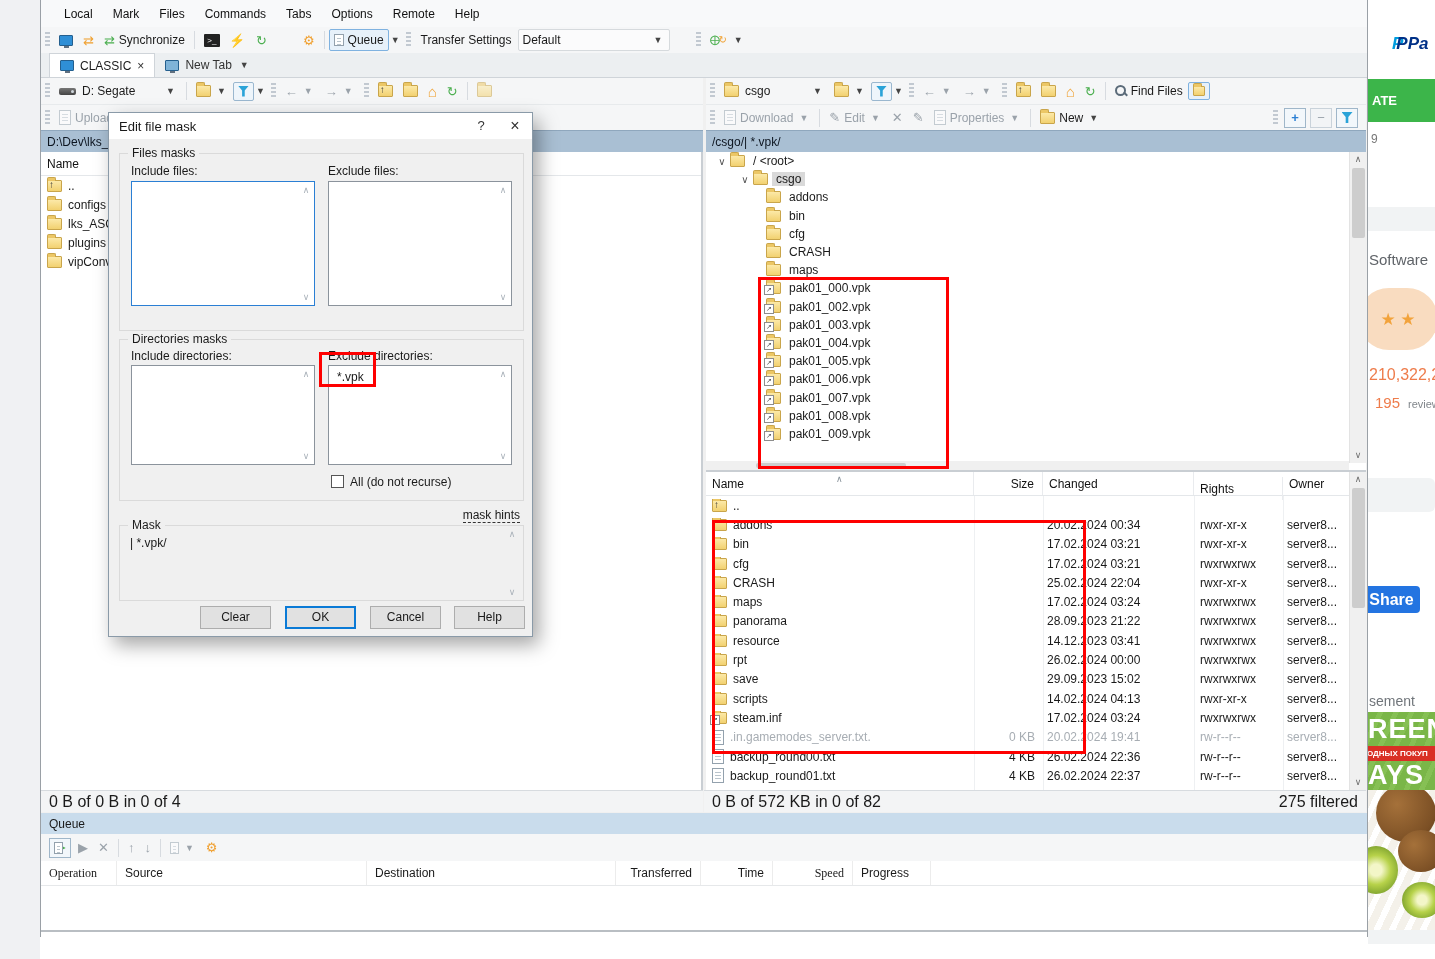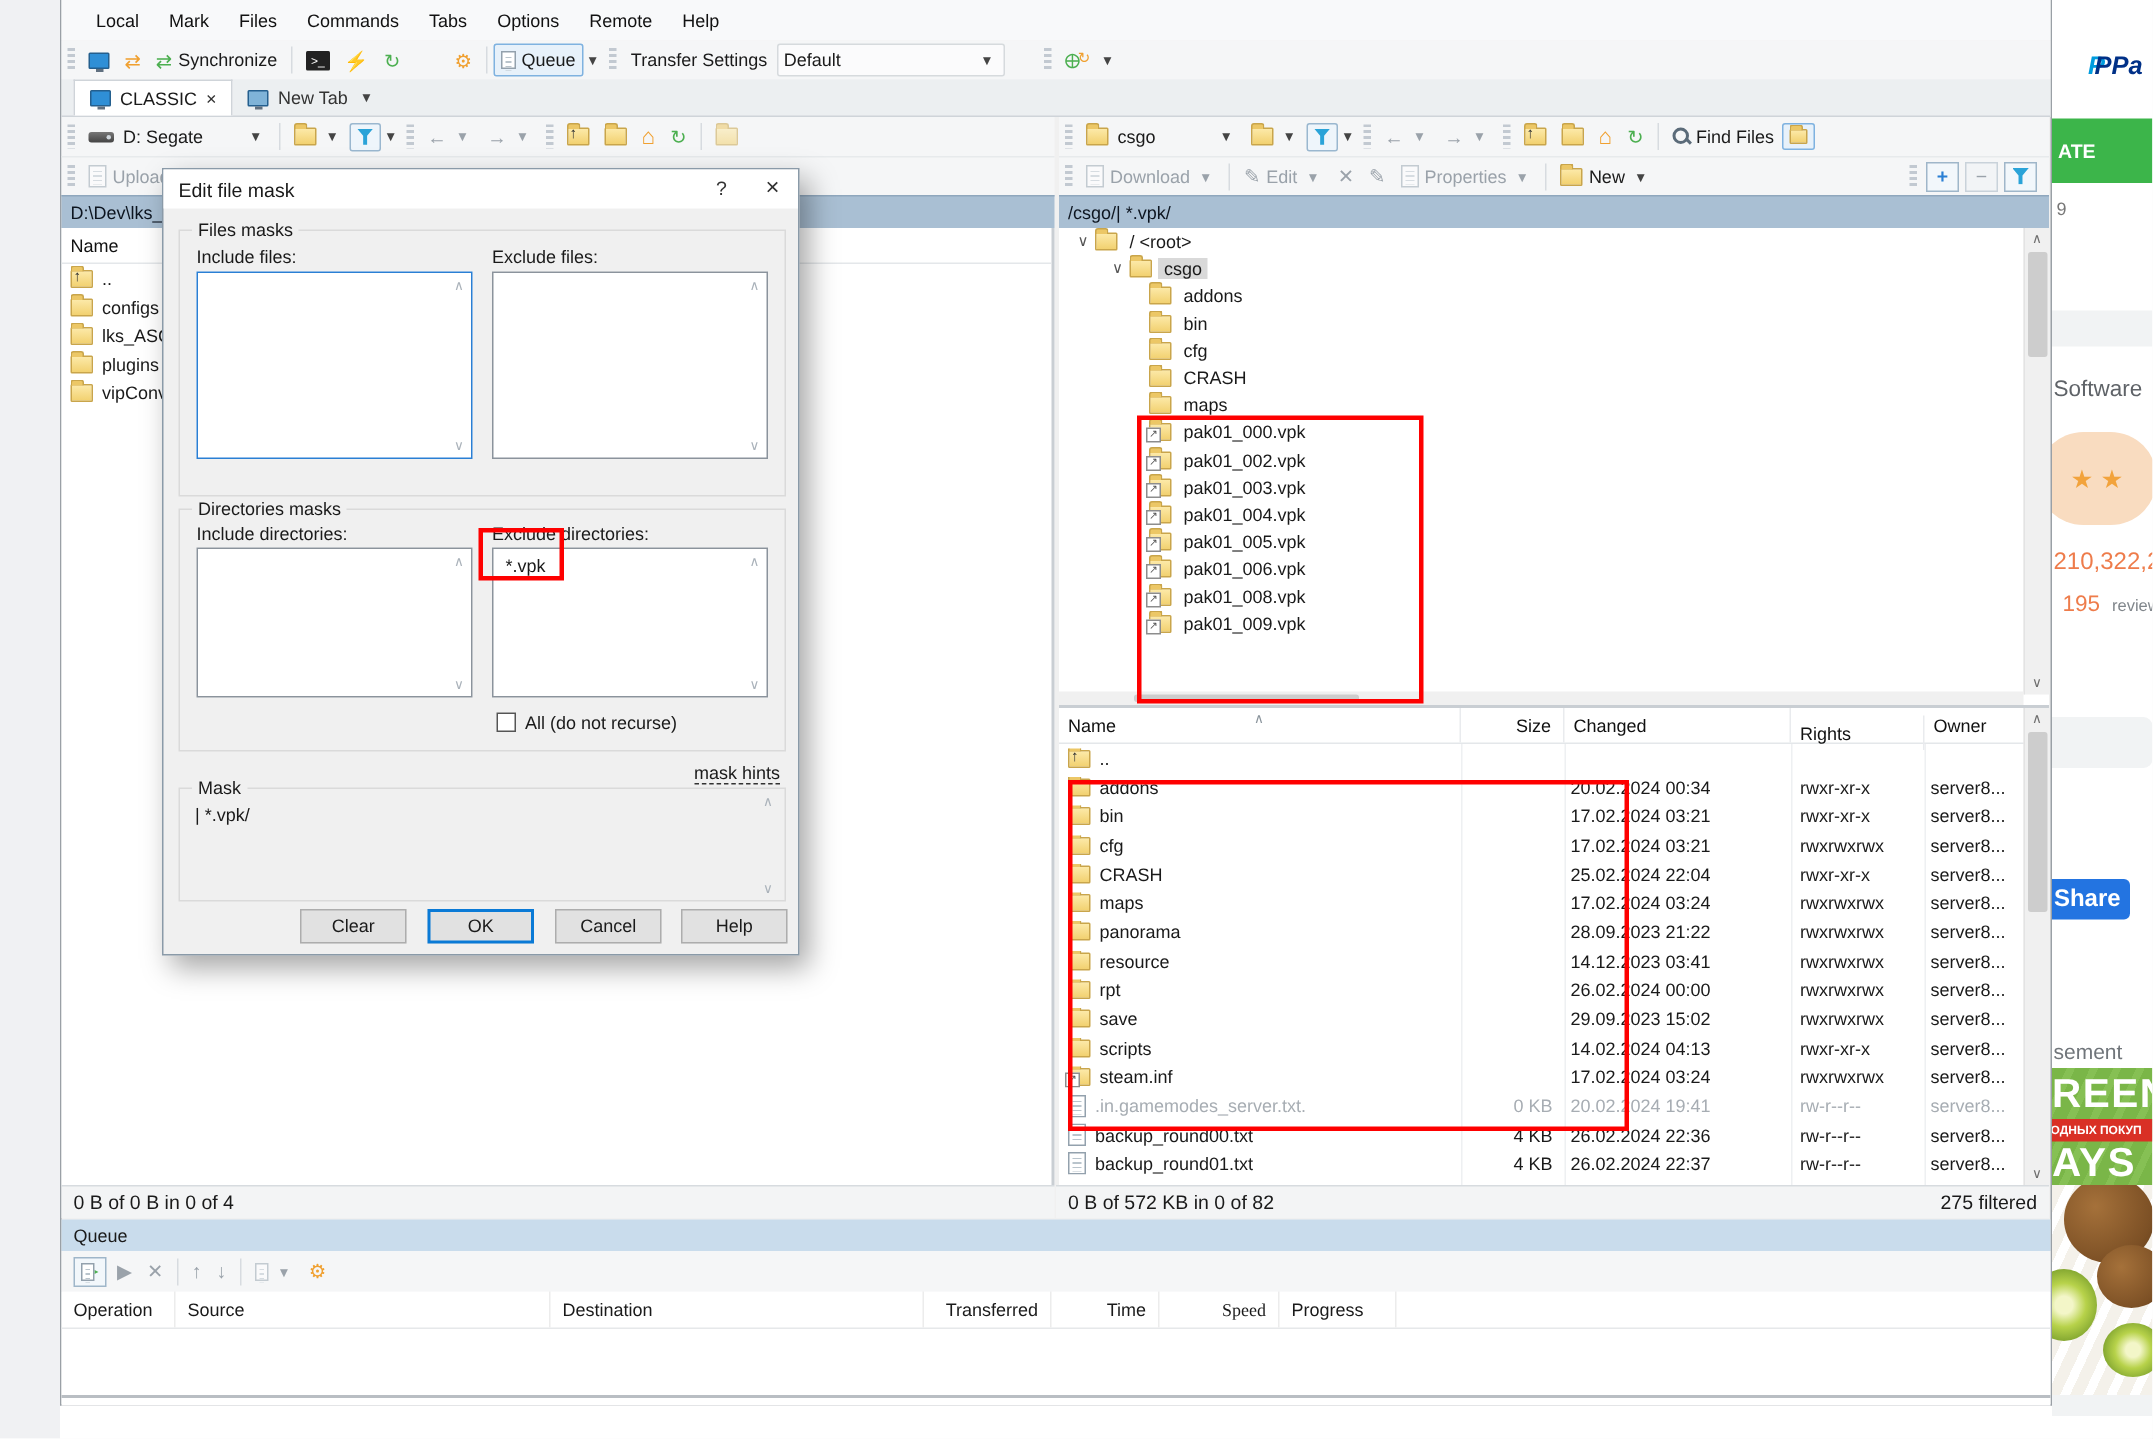--- a/index.html
+++ b/index.html
@@ -61,21 +61,21 @@
   .vline { position:absolute; top:24px; bottom:0; width:1px; background:#eef0f2; }
 
   
   .vscroll { position:absolute; right:0; width:17px; background:#f0f0f0; border-left:1px solid #e3e3e3; }
   .varrow { height:15px; text-align:center; font-size:9px; color:#6d6d6d; line-height:15px; }
   .vthumb { position:absolute; left:2px; width:13px; background:#cdcdcd; border-radius:2px; }
   .hscroll { position:absolute; left:0; right:17px; bottom:0; height:9px; background:#f0f0f0; }
   .hthumb { position:absolute; top:2px; height:5px; background:#cdcdcd; border-radius:2px; }
 
   
-  .statusbar { position:absolute; top:790px; height:22px; background:#f3f4f5; border-top:1px solid #d7dbdf; display:flex; align-items:center; font-size:13px; padding:0 8px; }
+  .statusbar { position:absolute; top:790px; height:22px; background:#f3f4f5; border-top:1px solid #d7dbdf; display:flex; align-items:center; font-size:16px; padding:0 8px; }
   #queue-title { left:0; top:813px; width:100%; height:21px; background:#c9dcec; display:flex; align-items:center; padding-left:8px; }
   #queue-toolbar { left:0; top:834px; width:100%; height:27px; background:#f5f6f7; display:flex; align-items:center; padding-left:6px; }
   #queue-header { left:0; top:861px; width:100%; height:25px; background:#fff; border-bottom:1px solid #e6e8ea; display:flex; align-items:center; }
   .qcell { height:100%; display:flex; align-items:center; padding-left:8px; border-right:1px solid #ececec; }
   .qright { justify-content:flex-end; padding-right:8px; }
   #queue-body { left:0; top:886px; width:100%; height:44px; background:#fff; }
   #win-bottom { left:0; top:930px; width:100%; height:7px; background:#fff; border-top:2px solid #b9bec3; }
 
   
   .ico { display:inline-block; flex:none; }
@@ -445,20 +445,24 @@
           <div class="trow lvl2" style="padding-left: 60px;">
             <span class="ico ico-folder ico-vpk"></span>
             <span class="lbl" style="margin-left: 4px;">pak01_005.vpk</span>
           </div>
           <div class="trow lvl2" style="padding-left: 60px;">
             <span class="ico ico-folder ico-vpk"></span>
             <span class="lbl" style="margin-left: 4px;">pak01_006.vpk</span>
           </div>
           <div class="trow lvl2" style="padding-left: 60px;">
             <span class="ico ico-folder ico-vpk"></span>
+            <span class="lbl" style="margin-left: 4px;">pak01_007.vpk</span>
+          </div>
+          <div class="trow lvl2" style="padding-left: 60px;">
+            <span class="ico ico-folder ico-vpk"></span>
             <span class="lbl" style="margin-left: 4px;">pak01_008.vpk</span>
           </div>
           <div class="trow lvl2" style="padding-left: 60px;">
             <span class="ico ico-folder ico-vpk"></span>
             <span class="lbl" style="margin-left: 4px;">pak01_009.vpk</span>
           </div>
           <div class="trow lvl2" style="padding-left: 60px;"></div>
         </div>
       <div class="vscroll" style="top:0;height:311px">
         <div class="varrow">∧</div>
@@ -674,21 +678,21 @@
       <span class="sep"></span>
       <span class="tbtn">
           <span class="ico ico-file" style="width:9px;height:12px;opacity:.5"></span>
           <span class="dd dim">▼</span>
         </span>
       <span class="tbtn">
           <span class="glyph g-orange">⚙</span>
         </span>
     </div>
     <div id="queue-header" class="abs">
-        <div class="qcell" style="width: 76px;">Operation</div>
+        <div class="qcell" style="width: 76px; font-family: Liberation Serif, serif;">Operation</div>
         <div class="qcell" style="width: 250px;">Source</div>
         <div class="qcell" style="width: 249px;">Destination</div>
         <div class="qcell qright" style="width: 85px;">Transferred</div>
         <div class="qcell qright" style="width: 72px;">Time</div>
         <div class="qcell qright" style="width: 80px; font-family: Liberation Serif, serif;">Speed</div>
         <div class="qcell" style="width: 78px;">Progress</div>
       </div>
     <div id="queue-body" class="abs"></div>
     <div id="win-bottom" class="abs"></div>
   </div>

